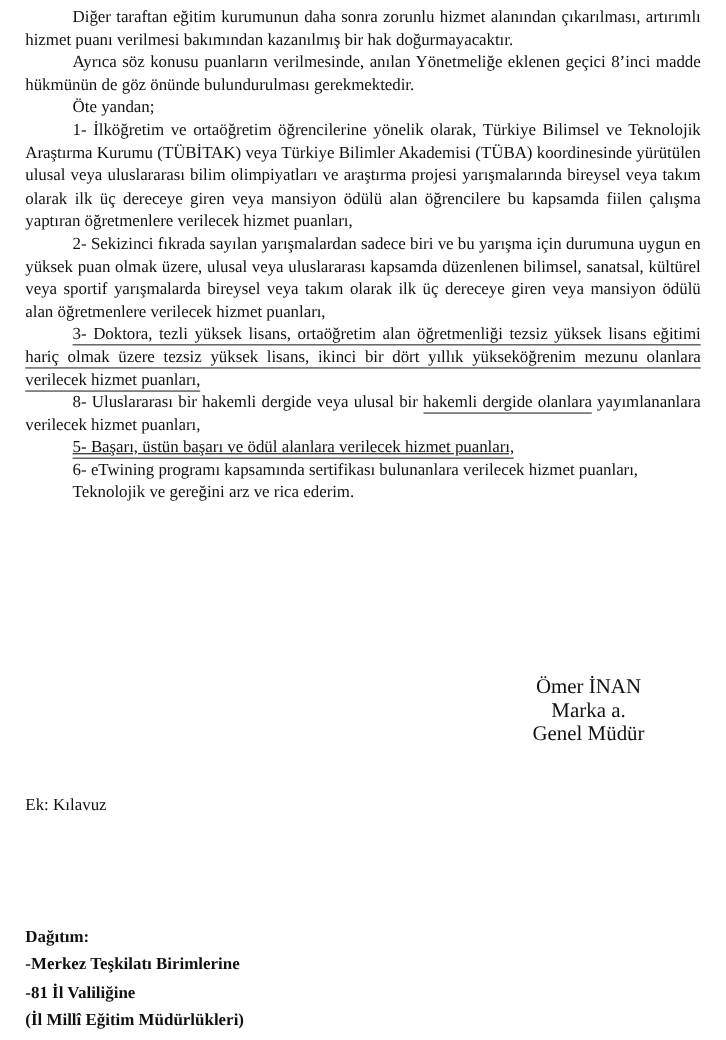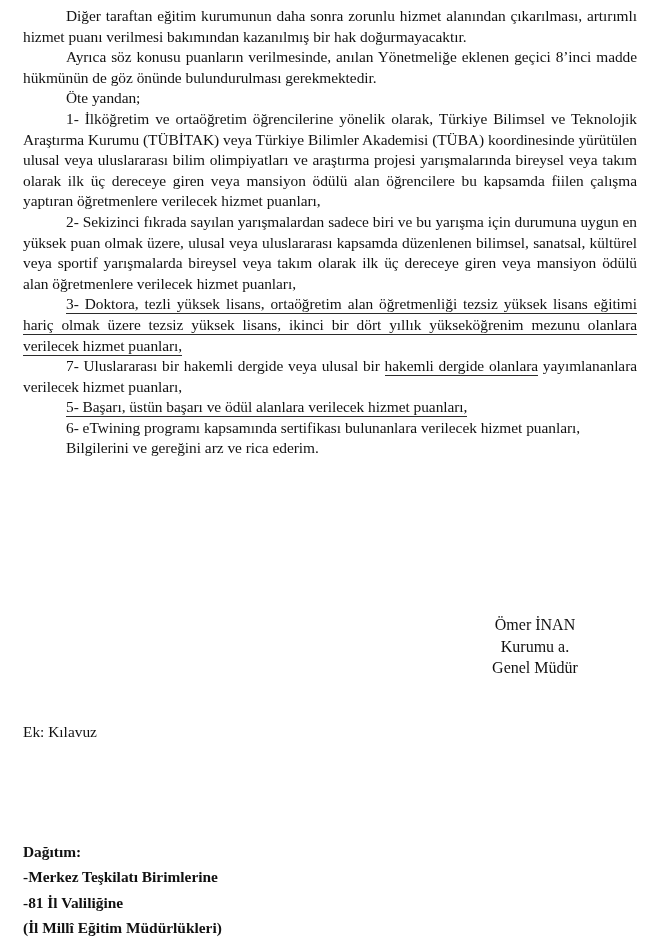--- a/index.html
+++ b/index.html
@@ -52,21 +52,21 @@
     padding-bottom: 1px;
   }
 
   
   .signature {
     position: absolute;
     left: 430px;
     top: 614px;
     width: 210px;
     text-align: center;
-    font-size: 16px;
+    font-size: 19px;
     line-height: 21.5px;
   }
 
   
   .annex {
     position: absolute;
     left: 23px;
     top: 722px;
     font-size: 15.4px;
     line-height: 20.6px;
@@ -96,37 +96,37 @@
     <p class="para">Öte yandan;</p>
 
     <p class="para">1- İlköğretim ve ortaöğretim öğrencilerine yönelik olarak, Türkiye Bilimsel ve Teknolojik Araştırma Kurumu (TÜBİTAK) veya Türkiye Bilimler Akademisi (TÜBA) koordinesinde yürütülen ulusal veya uluslararası bilim olimpiyatları ve araştırma projesi yarışmalarında bireysel veya takım olarak ilk üç dereceye giren veya mansiyon ödülü alan öğrencilere bu kapsamda fiilen çalışma yaptıran öğretmenlere verilecek hizmet puanları,</p>
 
     <p class="para">2- Sekizinci fıkrada sayılan yarışmalardan sadece biri ve bu yarışma için durumuna uygun en yüksek puan olmak üzere, ulusal veya uluslararası kapsamda düzenlenen bilimsel, sanatsal, kültürel veya sportif yarışmalarda bireysel veya takım olarak ilk üç dereceye giren veya mansiyon ödülü alan öğretmenlere verilecek hizmet puanları,</p>
 
     <p class="para">
       <span class="u" style="border-bottom-color: rgb(43, 43, 43);">3- Doktora, tezli yüksek lisans, ortaöğretim alan öğretmenliği tezsiz yüksek lisans eğitimi hariç olmak üzere tezsiz yüksek lisans, ikinci bir dört yıllık yükseköğrenim mezunu olanlara verilecek hizmet puanları,</span>
     </p>
 
-    <p class="para"><span>7- Uluslararası bir hakemli dergide veya ulusal bir </span><span class="u" style="border-bottom-color: rgb(43, 43, 43);">hakemli dergide olanlara</span><span> yayımlananlara verilecek hizmet puanları,</span></p>
+    <p class="para"><span>8- Uluslararası bir hakemli dergide veya ulusal bir </span><span class="u" style="border-bottom-color: rgb(43, 43, 43);">hakemli dergide olanlara</span><span> yayımlananlara verilecek hizmet puanları,</span></p>
 
     <p class="para">
-      <span class="u" style="border-bottom-color: rgb(43, 43, 43);">5- Başarı, üstün başarı ve ödül alanlara verilecek hizmet puanları,</span>
+      <span class="u" style="border-bottom-color: rgb(43, 43, 43); text-decoration: underline;">5- Başarı, üstün başarı ve ödül alanlara verilecek hizmet puanları,</span>
     </p>
 
     <p class="para">6- eTwining programı kapsamında sertifikası bulunanlara verilecek hizmet puanları,</p>
 
 
 
-    <p class="para">Bilgilerini ve gereğini arz ve rica ederim.</p>
+    <p class="para">Teknolojik ve gereğini arz ve rica ederim.</p>
 
   </div>
 
   <div class="signature">
     <div>Ömer İNAN</div>
-    <div>Kurumu a.</div>
+    <div>Marka a.</div>
     <div>Genel Müdür</div>
   </div>
 
   <div class="annex">Ek: Kılavuz</div>
 
   <div class="distribution">
     <div>Dağıtım:</div>
     <div>-Merkez Teşkilatı Birimlerine</div>
     <div>-81 İl Valiliğine</div>
     <div>(İl Millî Eğitim Müdürlükleri)</div>

